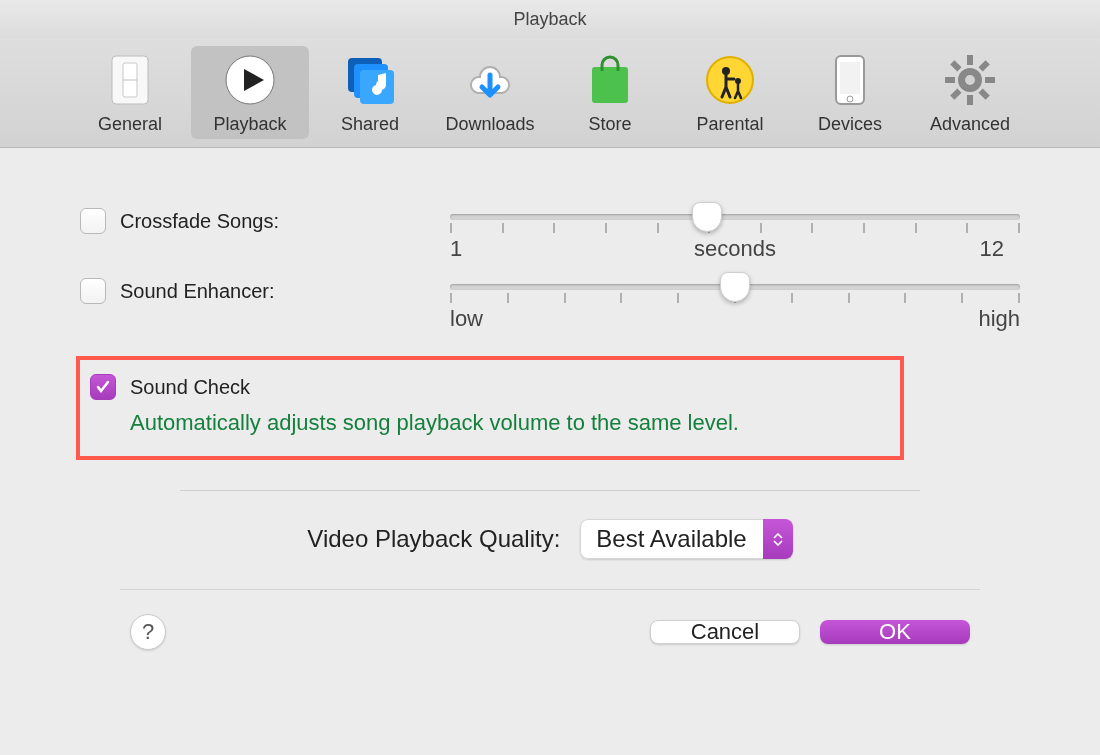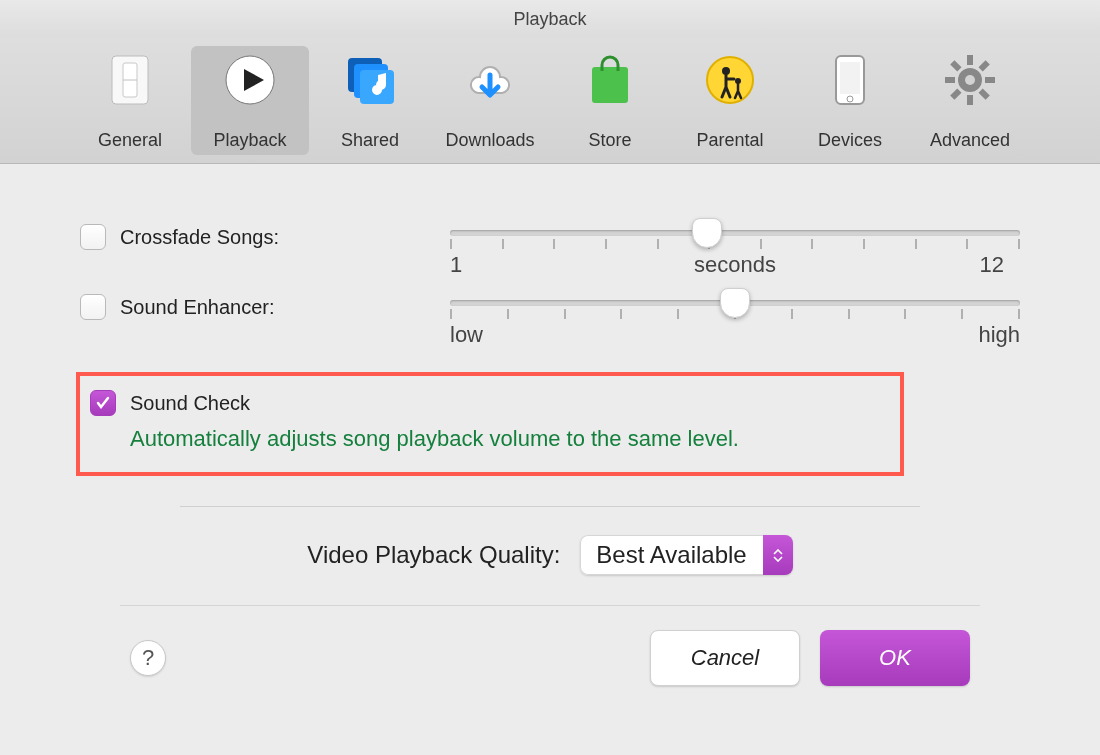--- a/index.html
+++ b/index.html
@@ -27,21 +27,21 @@
     background: linear-gradient(#dedede, #d2d2d2);
     border-bottom: 1px solid #b8b8b8;
     gap: 2px;
   }
   .tool {
     width: 118px;
     display: flex;
     flex-direction: column;
     align-items: center;
     justify-content: flex-end;
-    gap: 22px;
+    gap: 6px;
     padding: 6px 2px 4px 2px;
     border-radius: 6px;
     cursor: pointer;
   }
   .tool.active { background: #c2c2c2; }
   .tool .iconwrap {
     width: 56px; height: 56px;
     display: flex; align-items: center; justify-content: center;
   }
   .tool .label { font-size: 18px; color: #333; }
@@ -126,26 +126,25 @@
   }
   .help {
     width:36px; height:36px; border-radius:50%;
     border:1px solid #c8c8c8; background:#fff;
     display:flex; align-items:center; justify-content:center;
     font-size:22px; color:#555; cursor:pointer;
     box-shadow: 0 1px 2px rgba(0,0,0,0.12);
   }
   .buttons { display:flex; gap:20px; }
   .btn {
-    min-width: 150px; height:56px;
+    min-width: 150px; height:24px;
     border-radius:8px; font-size:22px;
     display:flex; align-items:center; justify-content:center;
     cursor:pointer;
     box-shadow: 0 1px 2px rgba(0,0,0,0.15);
-    font-style: italic;
   }
   .btn-cancel { background:#fff; border:1px solid #d0d0d0; color:#222;}
   .btn-ok { background: linear-gradient(#c556d8,#a63bbc); color:#fff; border:none;}
 </style>
 </head>
 <body>
 
 <div class="titlebar">Playback</div>
 
 <div class="toolbar">

